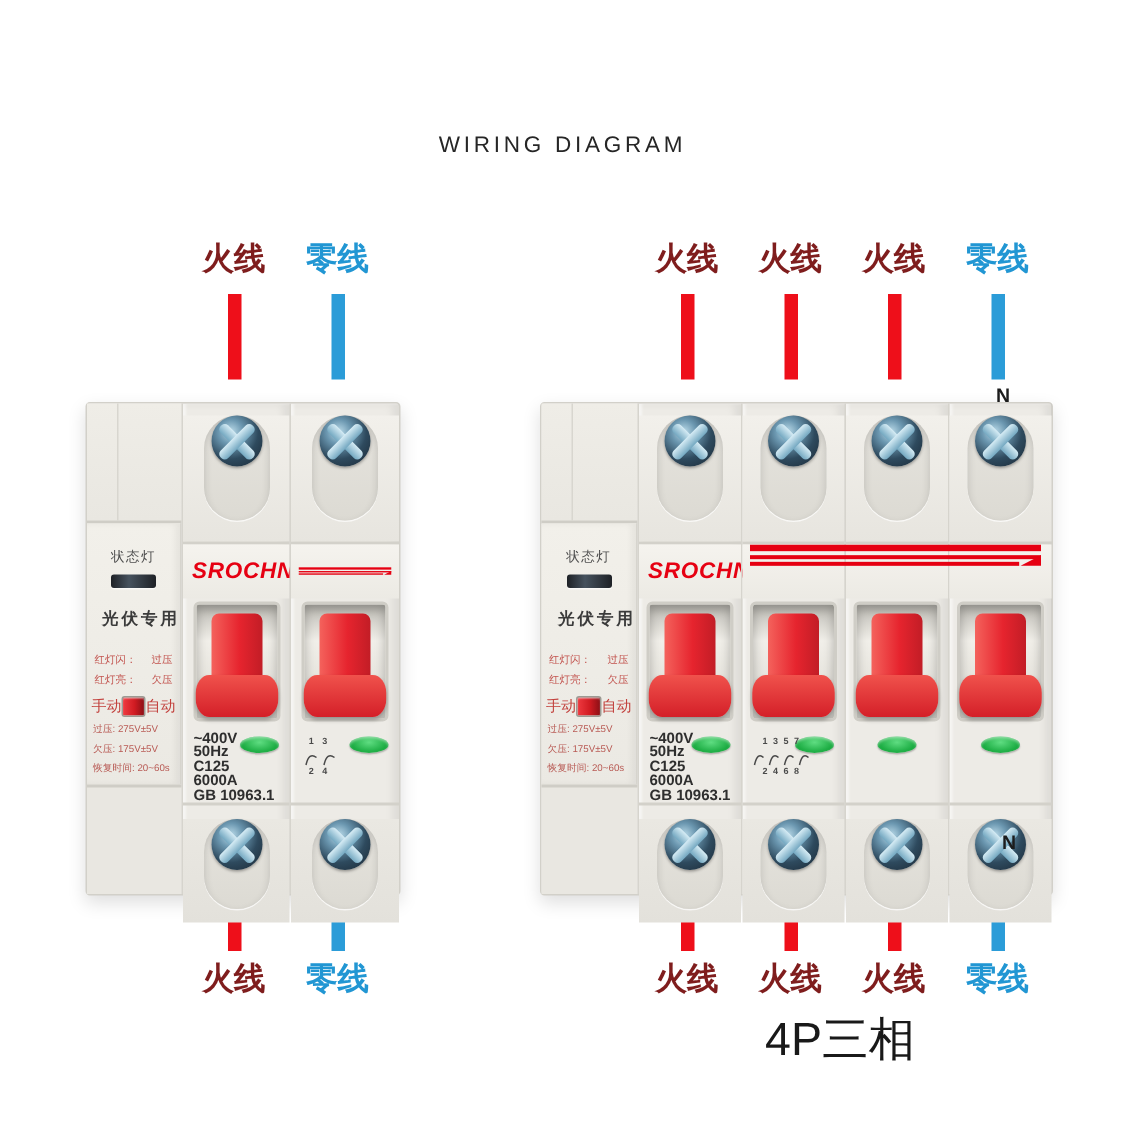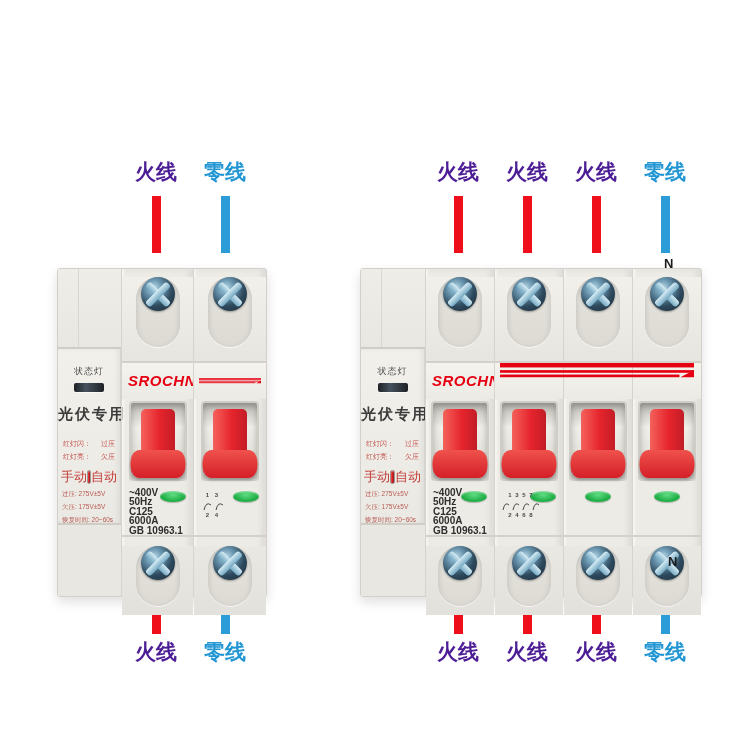--- a/index.html
+++ b/index.html
@@ -14,21 +14,21 @@
 
   
   .wire{position:absolute;width:9px;}
   .wire.live{background:#ee0f1a;}
   .wire.neutral{background:#2b9cd8;}
   .wire.top{top:196px;height:57px;}
   .wire.bot{top:579px;height:55px;}
   .wlabel{position:absolute;width:66px;text-align:center;font-size:21px;font-weight:bold;}
   .wlabel.top{top:158px;}
   .wlabel.bot{top:638px;}
-  .wlabel.live{color:#4c1d95;font-family:Liberation Mono, monospace;}
+  .wlabel.live{color:#7f1d1d;font-family:Liberation Mono, monospace;}
   .wlabel.neutral{color:#2196d3;}
   .nmark{position:absolute;font-size:13px;font-weight:bold;color:#1c1c1c;z-index:6;}
 
   
   .body{position:absolute;top:268px;height:327px;background:#edebe6;
         border:1px solid #d2d0c9;border-radius:3px;z-index:2;
         box-shadow:0 5px 12px rgba(0,0,0,.13);}
   .col{position:absolute;top:0;height:100%;box-sizing:border-box;}
   .pole{border-left:1px solid #d6d4cd;
         box-shadow:inset 2px 0 2px rgba(255,255,255,.55), inset -4px 0 6px rgba(0,0,0,.07);}
@@ -89,41 +89,42 @@
   .m-top .seam{position:absolute;left:20px;top:0;bottom:0;width:1px;background:#d8d6cf;}
   .m-face{position:absolute;top:80px;left:0;right:0;bottom:73px;
           background:linear-gradient(180deg,#f2f0ea,#ebe9e3);
           border-right:1px solid #d6d4cd;box-shadow:inset -3px 0 4px rgba(0,0,0,.05);}
   .m-bot{position:absolute;left:0;right:0;bottom:0;height:71px;border-top:2px solid #cfcdc6;
          background:#e9e7e1;}
   .statusLbl{margin-top:16px;text-align:center;font-size:9px;color:#4f4f4f;letter-spacing:1px;}
   .slot{width:30px;height:9px;margin:5px auto 0;border-radius:2px;
         background:linear-gradient(90deg,#1e2126,#46525e 40%,#1e2126);
         box-shadow:0 1px 0 rgba(255,255,255,.65);}
-  .product{margin-top:13px;text-align:right;font-size:15px;font-weight:bold;color:#3b3b3b;
+  .product{margin-top:13px;text-align:right;font-size:11px;font-weight:bold;color:#3b3b3b;
            letter-spacing:2px;white-space:nowrap;}
   .redrow{display:flex;justify-content:space-between;padding:0 5px;font-size:7px;
           color:#c2534e;margin-top:3px;white-space:nowrap;}
   .redrow.first{margin-top:15px;}
   .marow{display:flex;align-items:center;justify-content:space-between;padding:0 3px;
-         margin-top:6px;font-size:13px;color:#c2403c;white-space:nowrap;}
+         margin-top:6px;font-size:10px;color:#c2403c;white-space:nowrap;}
   .maswitch{width:26px;height:14px;border:1px solid #9c9a93;border-radius:2px;box-sizing:border-box;
             background:linear-gradient(90deg,#ef3a40,#d01b22 55%,#8c1016);
             box-shadow:inset 0 1px 1px rgba(255,255,255,.4);}
   .tiny{padding:0 4px;font-size:6.5px;color:#b85a54;margin-top:4px;white-space:nowrap;}
 
   
   .caption{position:absolute;top:672px;width:220px;text-align:center;
            font-size:31px;color:#191919;}
 </style>
 </head>
 <body>
 
 <div class="page">
 
+  <div class="subtitle">WIRING DIAGRAM</div>
 
   <div class="wlabel top live" style="left:123px">火线</div>
   <div class="wlabel top neutral" style="left:192px">零线</div>
   <div class="wire top live" style="left:152px"></div>
   <div class="wire top neutral" style="left:221px"></div>
 
   <div class="wlabel top live" style="left:425px">火线</div>
   <div class="wlabel top live" style="left:494px">火线</div>
   <div class="wlabel top live" style="left:563px">火线</div>
   <div class="wlabel top neutral" style="left:632px">零线</div>
@@ -392,14 +393,15 @@
 
   <div class="wire bot live" style="left:454px"></div>
   <div class="wire bot live" style="left:523px"></div>
   <div class="wire bot live" style="left:592px"></div>
   <div class="wire bot neutral" style="left:661px"></div>
   <div class="wlabel bot live" style="left:425px">火线</div>
   <div class="wlabel bot live" style="left:494px">火线</div>
   <div class="wlabel bot live" style="left:563px">火线</div>
   <div class="wlabel bot neutral" style="left:632px">零线</div>
 
+  <div class="caption" style="left:450px">4P三相</div>
 
 </div>
 
 </body></html>

